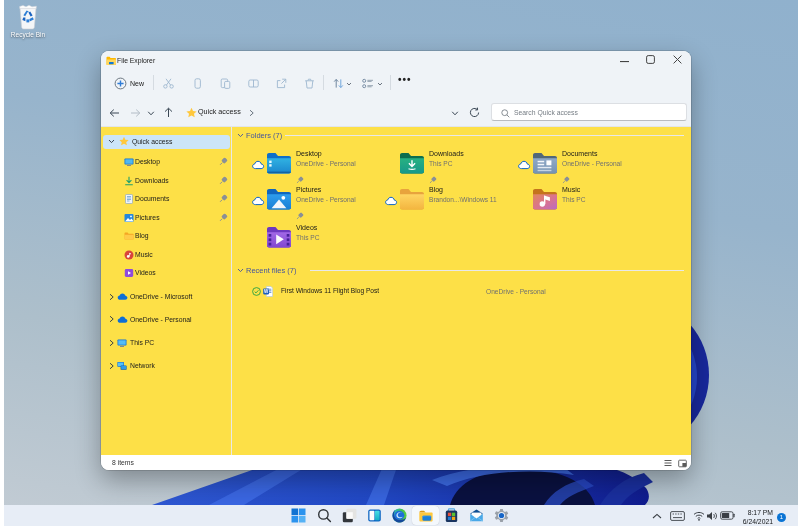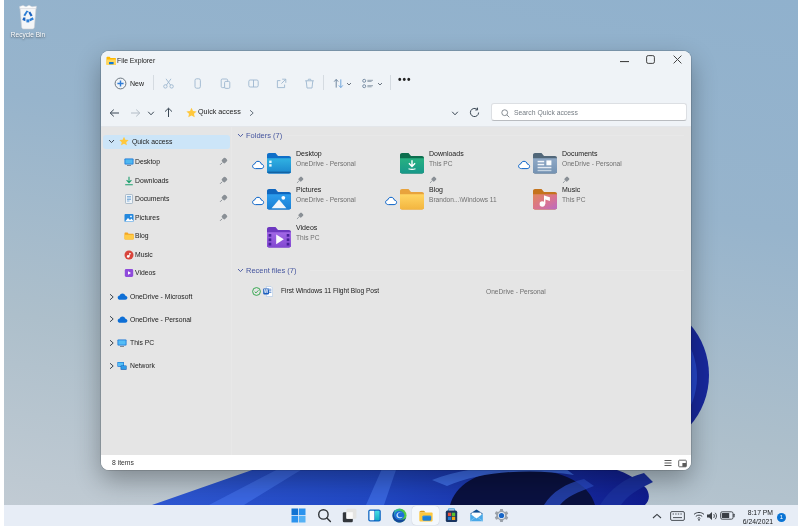--- a/index.html
+++ b/index.html
@@ -17,21 +17,21 @@
   #taskbar { position:absolute; left:0; bottom:0; width:794px; height:21px; background:#e7edf6; }
   .tbi { position:absolute; top:3px; width:15px; height:15px; }
   
   #win { position:absolute; left:97px; top:51px; width:590px; height:419px;
      background:#fff; border-radius:8px; box-shadow:0 10px 26px rgba(0,0,0,.32), 0 0 0 1px rgba(0,0,0,.12);
      overflow:hidden; }
   #titlebar { position:absolute; left:0; top:0; width:590px; height:24px; background:#eff3f7; }
   #titlebar .t { position:absolute; left:16px; top:5.5px; font-size:6.8px; color:#1b1b1b; }
   #toolbar { position:absolute; left:0; top:24px; width:590px; height:24px; background:#eff3f7; }
   #addrrow { position:absolute; left:0; top:48px; width:590px; height:28px; background:#eff3f7; border-bottom:1px solid #e3e6ea; }
-  #body { position:absolute; left:0; top:76px; width:590px; height:328px; background:#e5e5e5; }
+  #body { position:absolute; left:0; top:76px; width:590px; height:328px; background:#fde047; }
   #sidebar { position:absolute; left:0; top:0; width:131px; height:328px; border-right:1px solid #e8e8e8; }
   #main { position:absolute; left:131px; top:0; width:459px; height:328px; }
   #statusbar { position:absolute; left:0; top:404px; width:590px; height:15px; background:#fff; }
   .sep { position:absolute; top:0px; width:1px; height:15px; background:#d5dbe1; }
   
   .srow { position:absolute; left:0; width:130px; height:18px; font-size:6.8px; color:#1b1b1b; }
   .srow .ic { position:absolute; width:10px; height:10px; top:4px; }
   .srow .tx { position:absolute; top:5px; }
   .srow .pin { position:absolute; right:3px; top:4px; width:9px; height:9px; }
   

